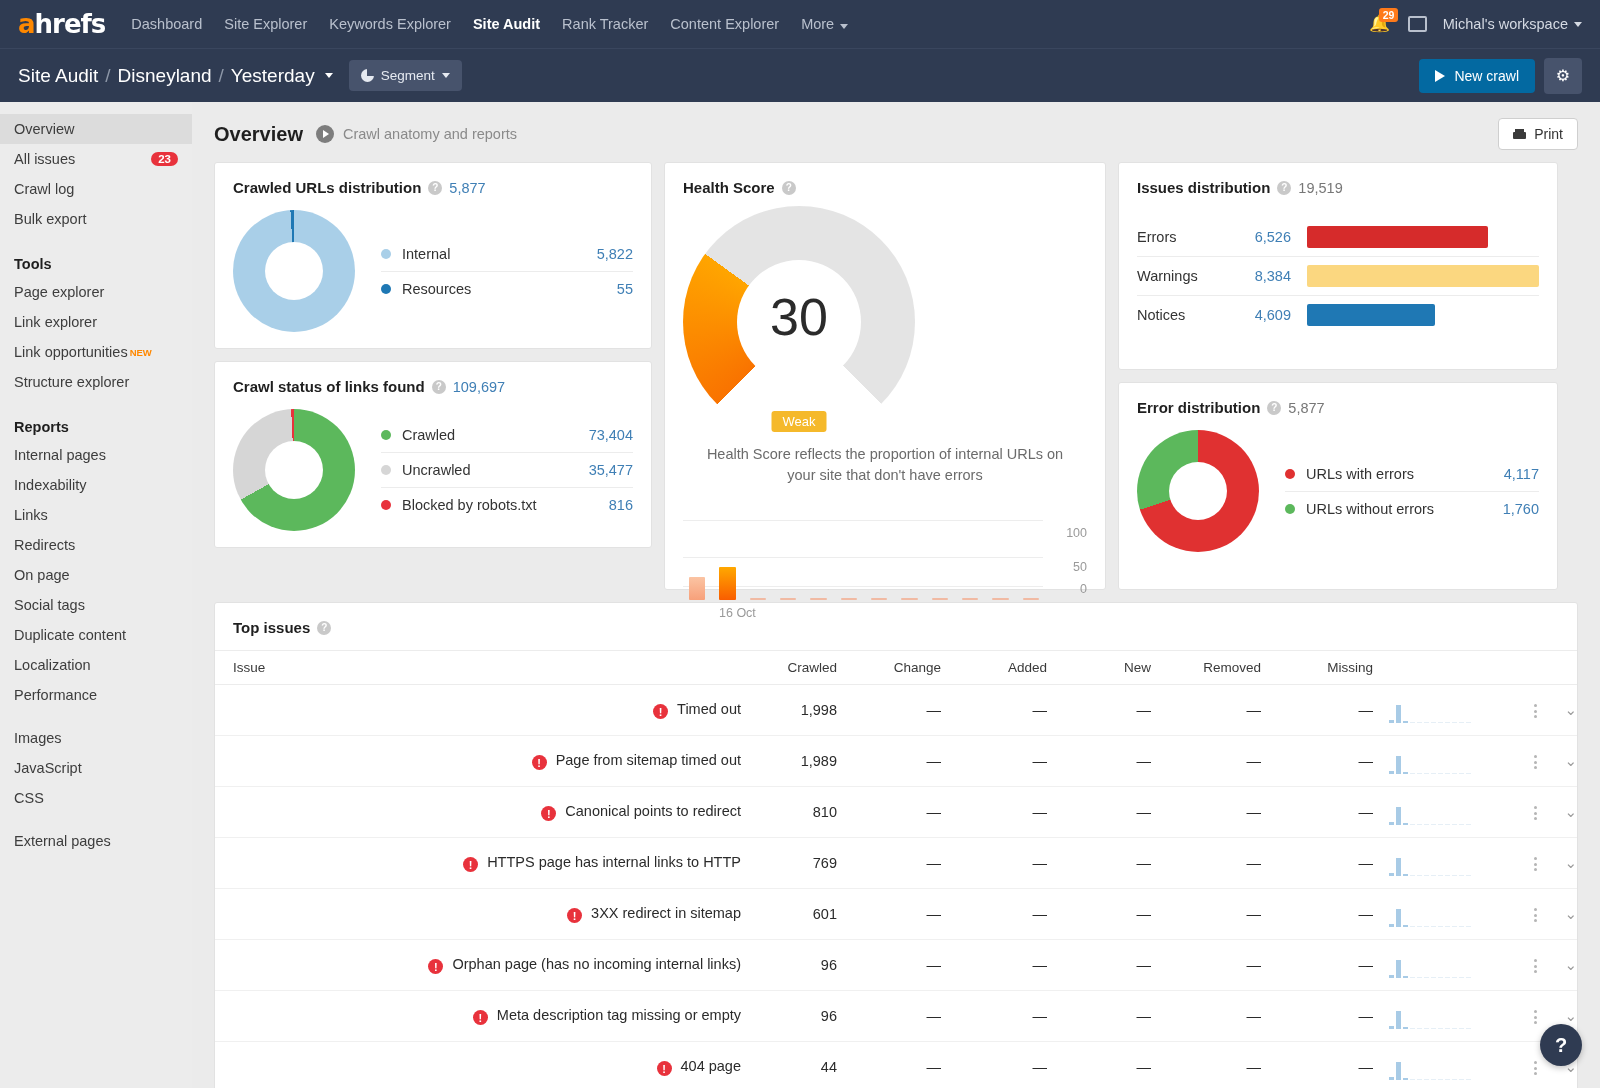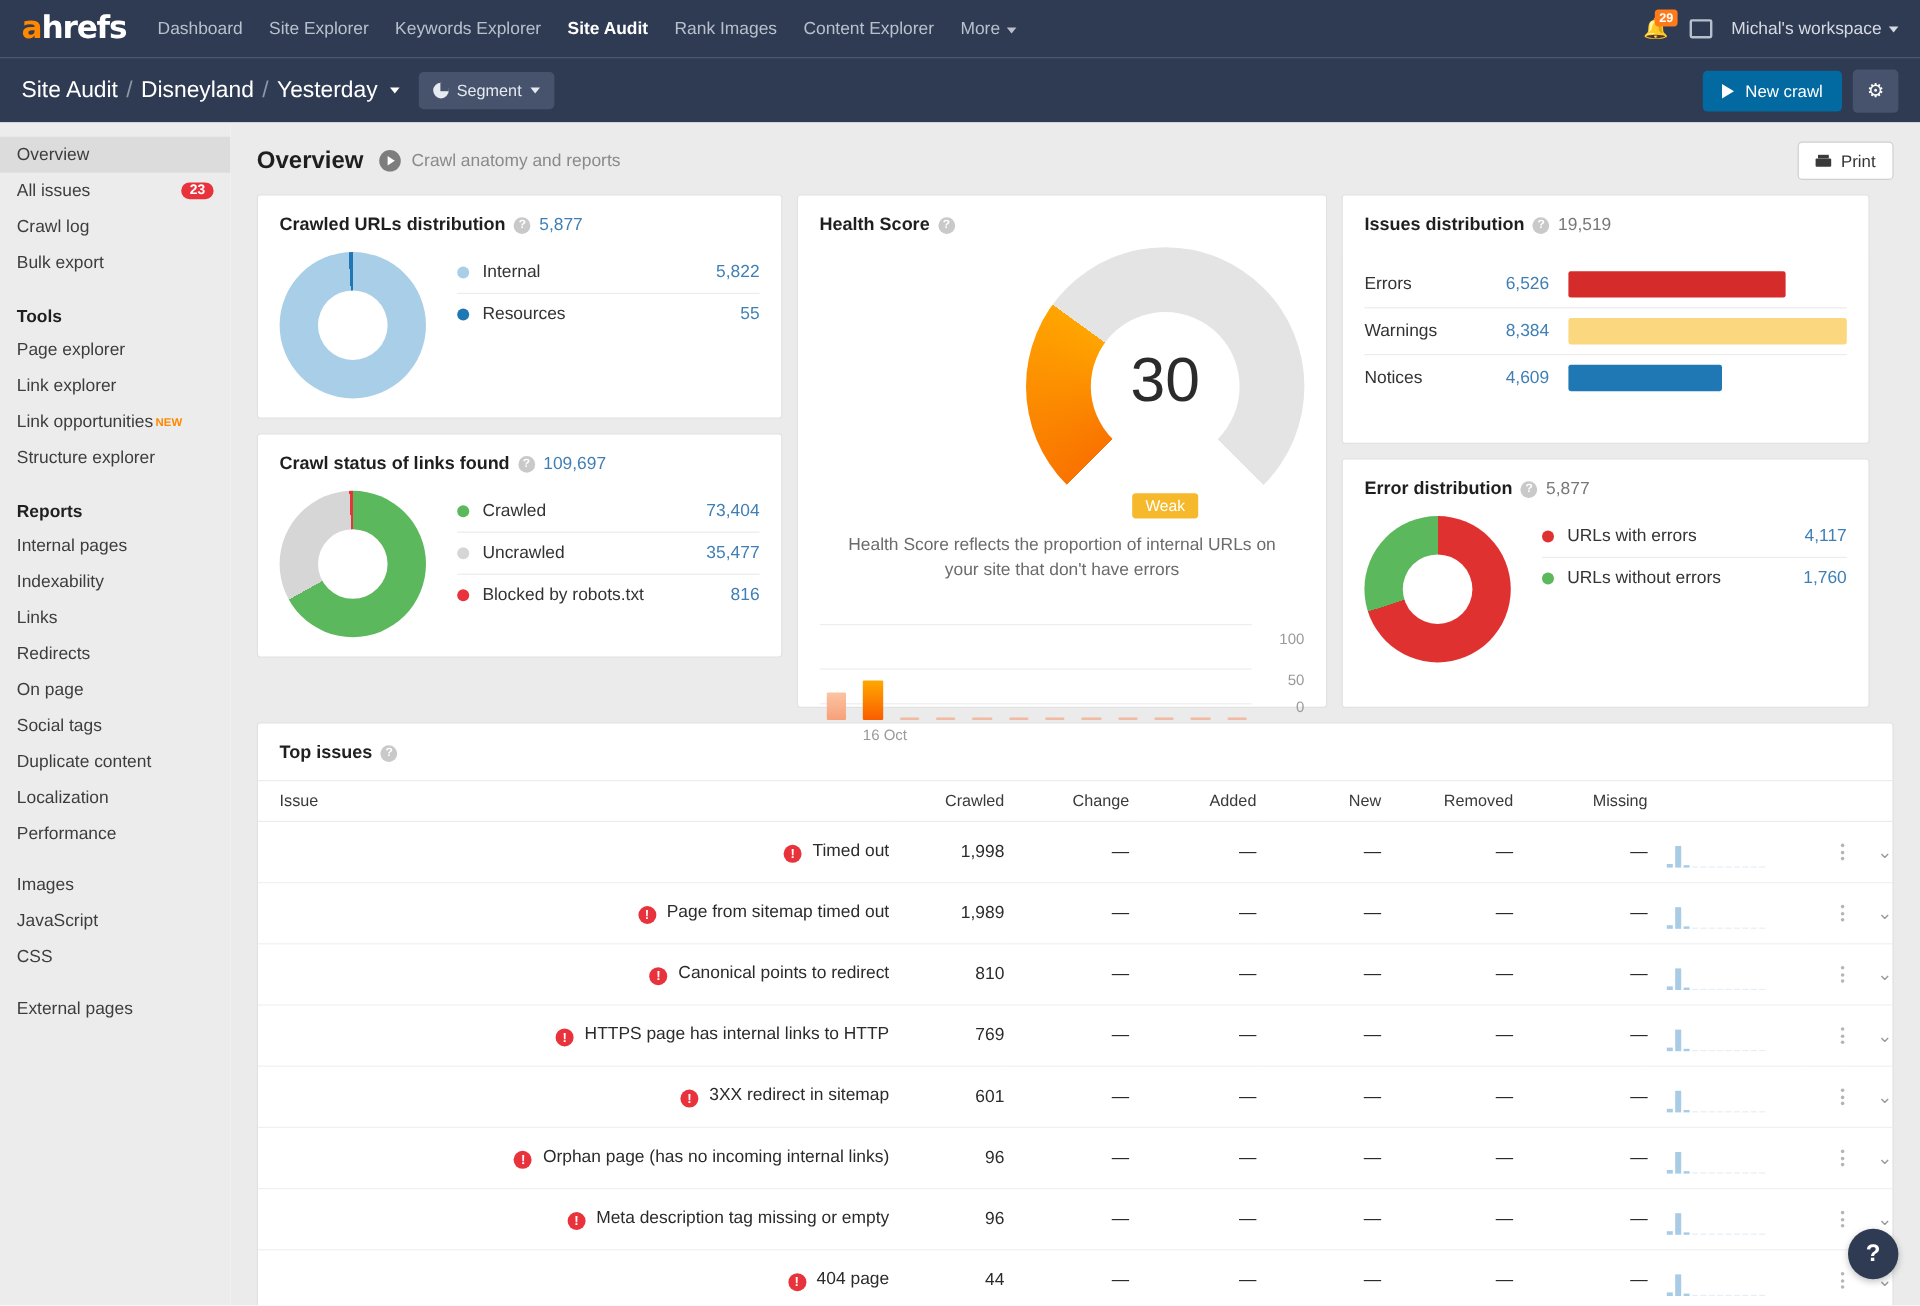--- a/index.html
+++ b/index.html
@@ -87,32 +87,32 @@
   .col-c { width:442px; }
   .col-r { width:440px; }
   .card { background:#fff; border:1px solid #e2e2e2; border-radius:3px; padding:16px 18px; }
   .card-title { font-size:15px; font-weight:700; color:#1f1f1f; display:flex; align-items:center; gap:7px; }
   .qmark { width:14px;height:14px;border-radius:50%;background:#c9c9c9;color:#fff;font-size:10px;
      display:inline-flex;align-items:center;justify-content:center;font-weight:700; flex:none;}
   .card-total { color:#3f7fb5; font-size:14.5px; font-weight:400; }
   .card-total.grey { color:#777; }
 
   
-  .donut-row { display:flex; align-items:flex-start; margin-top:14px; }
+  .donut-row { display:flex; align-items:center; margin-top:14px; }
   .donut { width:122px; height:122px; border-radius:50%; flex:none; position:relative; }
   .donut::after { content:""; position:absolute; left:50%; top:50%; transform:translate(-50%,-50%);
      width:58px;height:58px;border-radius:50%;background:#fff;}
   .legend { flex:1; margin-left:26px; }
   .legend-row { display:flex; align-items:center; padding:9px 0; font-size:14.5px; color:#333; }
   .legend-row + .legend-row { border-top:1px solid #ececec; }
   .dot { width:10px;height:10px;border-radius:50%; margin-right:11px; flex:none;}
   .legend-val { margin-left:auto; color:#3f7fb5; }
 
   
-  .gauge-wrap { display:flex; flex-direction:column; align-items:flex-end; margin-top:10px; position:relative;}
+  .gauge-wrap { display:flex; flex-direction:column; align-items:flex-start; margin-top:10px; position:relative;}
   .gauge { width:232px; height:232px; position:relative; }
   .gauge-inner { position:absolute; left:50%; top:50%; transform:translate(-50%,-50%);
      width:124px;height:124px;border-radius:50%;background:#fff;}
   .gauge-num { position:absolute; left:50%; top:48%; transform:translate(-50%,-50%);
      font-size:52px; font-weight:400; color:#2b2b2b; }
   .weak-pill { background:#f5b92b; color:#fff; font-size:13px; border-radius:3px; padding:3px 11px;
      position:absolute; left:50%; bottom:6px; transform:translateX(-50%); }
   .gauge-desc { font-size:14.5px; color:#6b6b6b; text-align:center; line-height:1.45; margin-top:6px; padding:0 22px;}
 
   .mini-chart { margin-top:22px; position:relative; height:92px; }
@@ -163,21 +163,21 @@
 </head>
 <body>
 
 <div class="topnav">
   <div class="logo"><span class="a">a</span><span>hrefs</span></div>
   <div class="navitems" id="navitems">
       <div class="navitem"><span>Dashboard</span></div>
       <div class="navitem"><span>Site Explorer</span></div>
       <div class="navitem"><span>Keywords Explorer</span></div>
       <div class="navitem active"><span>Site Audit</span></div>
-      <div class="navitem"><span>Rank Images</span></div>
+      <div class="navitem"><span>Rank Tracker</span></div>
       <div class="navitem"><span>Content Explorer</span></div>
       <div class="navitem"><span>More</span><span class="caret" style="margin-left: 6px;"></span></div>
     </div>
   <div class="nav-right">
     <div class="bell-wrap">
       <div class="bell">🔔</div>
       <span class="badge-count">29</span>
     </div>
     <div class="screen-icon"></div>
     <div class="workspace">

